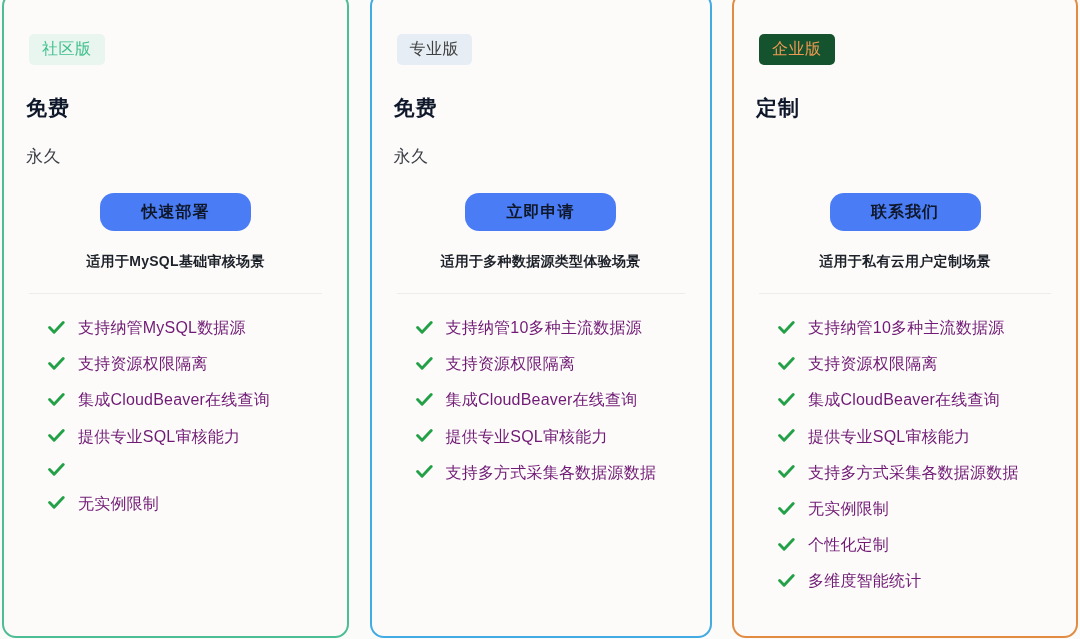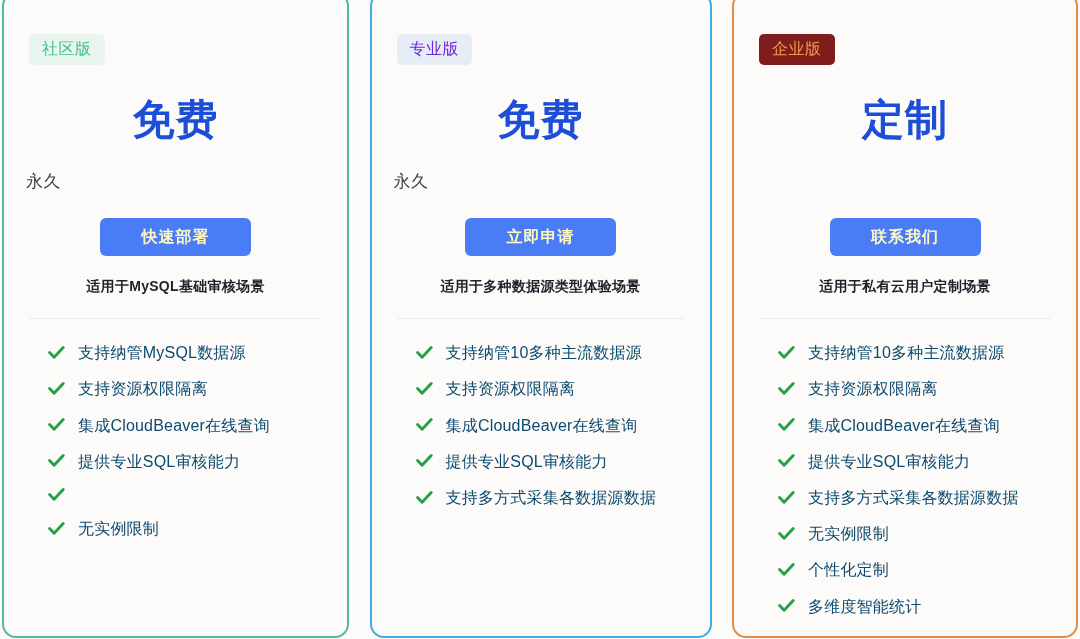--- a/index.html
+++ b/index.html
@@ -51,28 +51,27 @@
     margin-left: 3px;
     padding: 7px 13px 8px 13px;
     border-radius: 5px;
     font-size: 16px;
     line-height: 1;
     letter-spacing: 0.5px;
     font-weight: 400;
     white-space: nowrap;
   }
   .badge.community { background: #e9f5ef; color: #3fc08d; }
-  .badge.professional { background: #e6edf4; color: #6d28d9; }
-  .badge.enterprise { background: #7f1d1d; color: #ef9a52; }
+  .badge.professional { background: #e6edf4; color: #404040; }
+  .badge.enterprise { background: #14532d; color: #ef9a52; }
 
   .price {
-    text-align: center;
-    font-size: 42px;
+    font-size: 21px;
     font-weight: 700;
-    color: #1d4ed8;
+    color: #0f172a;
     margin-top: 30px;
     line-height: 1.2;
     letter-spacing: 1px;
   }
 
   .period {
     font-size: 17px;
     color: #3b3f45;
     margin-top: 27px;
     line-height: 1.2;
@@ -81,23 +80,23 @@
   }
 
   .cta-row {
     display: flex;
     justify-content: center;
     margin-top: 25px;
   }
 
   .cta-button {
     background: #4a7df5;
-    color: #fef9c3;
+    color: #0f172a;
     border: none;
-    border-radius: 6px;
+    border-radius: 14px;
     width: 151px;
     height: 38px;
     font-size: 16px;
     font-weight: 700;
     letter-spacing: 1px;
     font-family: inherit;
     cursor: pointer;
     display: flex;
     align-items: center;
     justify-content: center;
@@ -135,21 +134,21 @@
   .check-icon {
     flex: 0 0 auto;
     width: 17px;
     height: 14px;
     margin-right: 13px;
     display: block;
   }
 
   .feature-text {
     font-size: 16px;
-    color: #0c4a6e;
+    color: #701a75;
     letter-spacing: 0.2px;
     white-space: nowrap;
   }
 </style>
 </head>
 <body>
 
 <div class="pricing-board">
 
   <section class="plan-card community">

